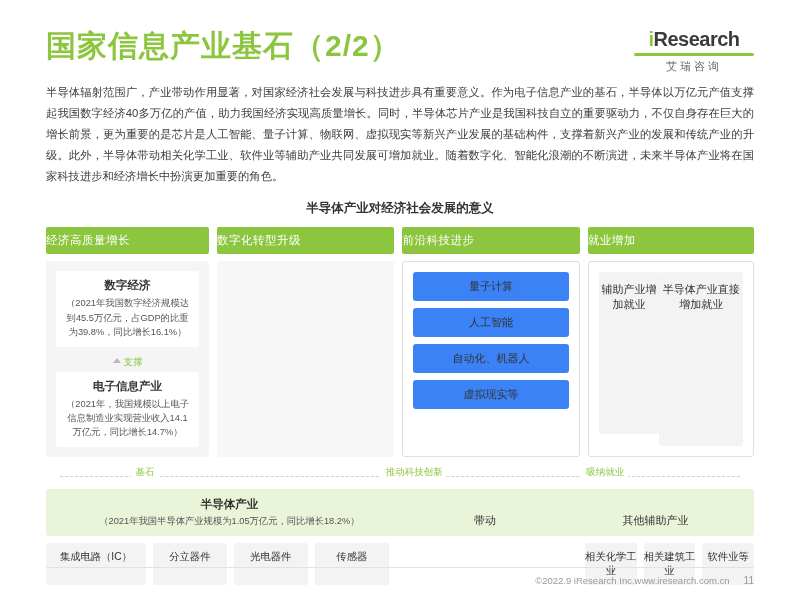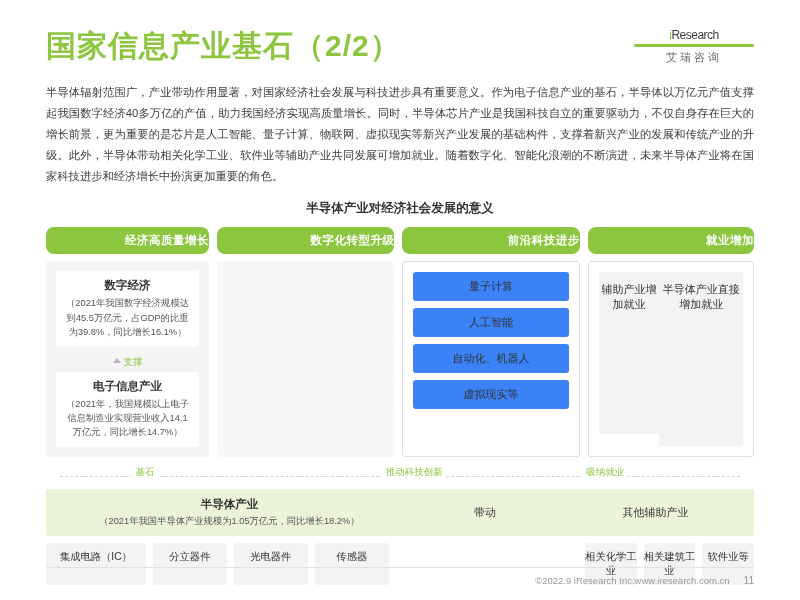--- a/index.html
+++ b/index.html
@@ -42,23 +42,23 @@
     letter-spacing: 1px;
   }
   .logo {
     position: absolute;
     right: 0;
     top: 28px;
     text-align: center;
     width: 120px;
   }
   .logo-main {
-    font-size: 12px;
+    font-size: 20px;
     color: #3b3b3b;
-    font-weight: normal;
+    font-weight: bold;
     letter-spacing: -0.5px;
   }
   .logo-main .i {
     color: #8cc63e;
   }
   .logo-underline {
     height: 3px;
     background: #8cc63e;
     border-radius: 2px;
     margin: 2px 0 3px 0;
@@ -101,24 +101,24 @@
   }
   .col.w1 { flex: 1.03; }
   .col.w2 { flex: 1.12; }
   .col.w3 { flex: 1.12; }
   .col.w4 { flex: 1.05; }
 
   .col-head {
     background: #8cc63e;
     color: #ffffff;
     font-size: 11.5px;
-    font-weight: bold;
-    text-align: right;
+    font-weight: normal;
+    text-align: left;
     padding: 6px 0;
-    border-radius: 8px;
+    border-radius: 2px;
     letter-spacing: 0.5px;
   }
   .panel {
     margin-top: 7px;
     background: #f5f5f5;
     border-radius: 3px;
     padding: 10px 10px;
     box-sizing: border-box;
     flex: 1;
   }
@@ -207,21 +207,21 @@
     background: #fff;
     padding: 0 4px;
     transform: translateX(-50%);
   }
 
   
   .green-block {
     background: #eaf4d8;
     border-radius: 3px;
     display: flex;
-    align-items: center;
+    align-items: flex-end;
     padding: 8px 16px;
     box-sizing: border-box;
   }
   .gb-left {
     flex: 2.13;
     text-align: center;
   }
   .gb-left .t {
     font-size: 11.5px;
     font-weight: bold;

